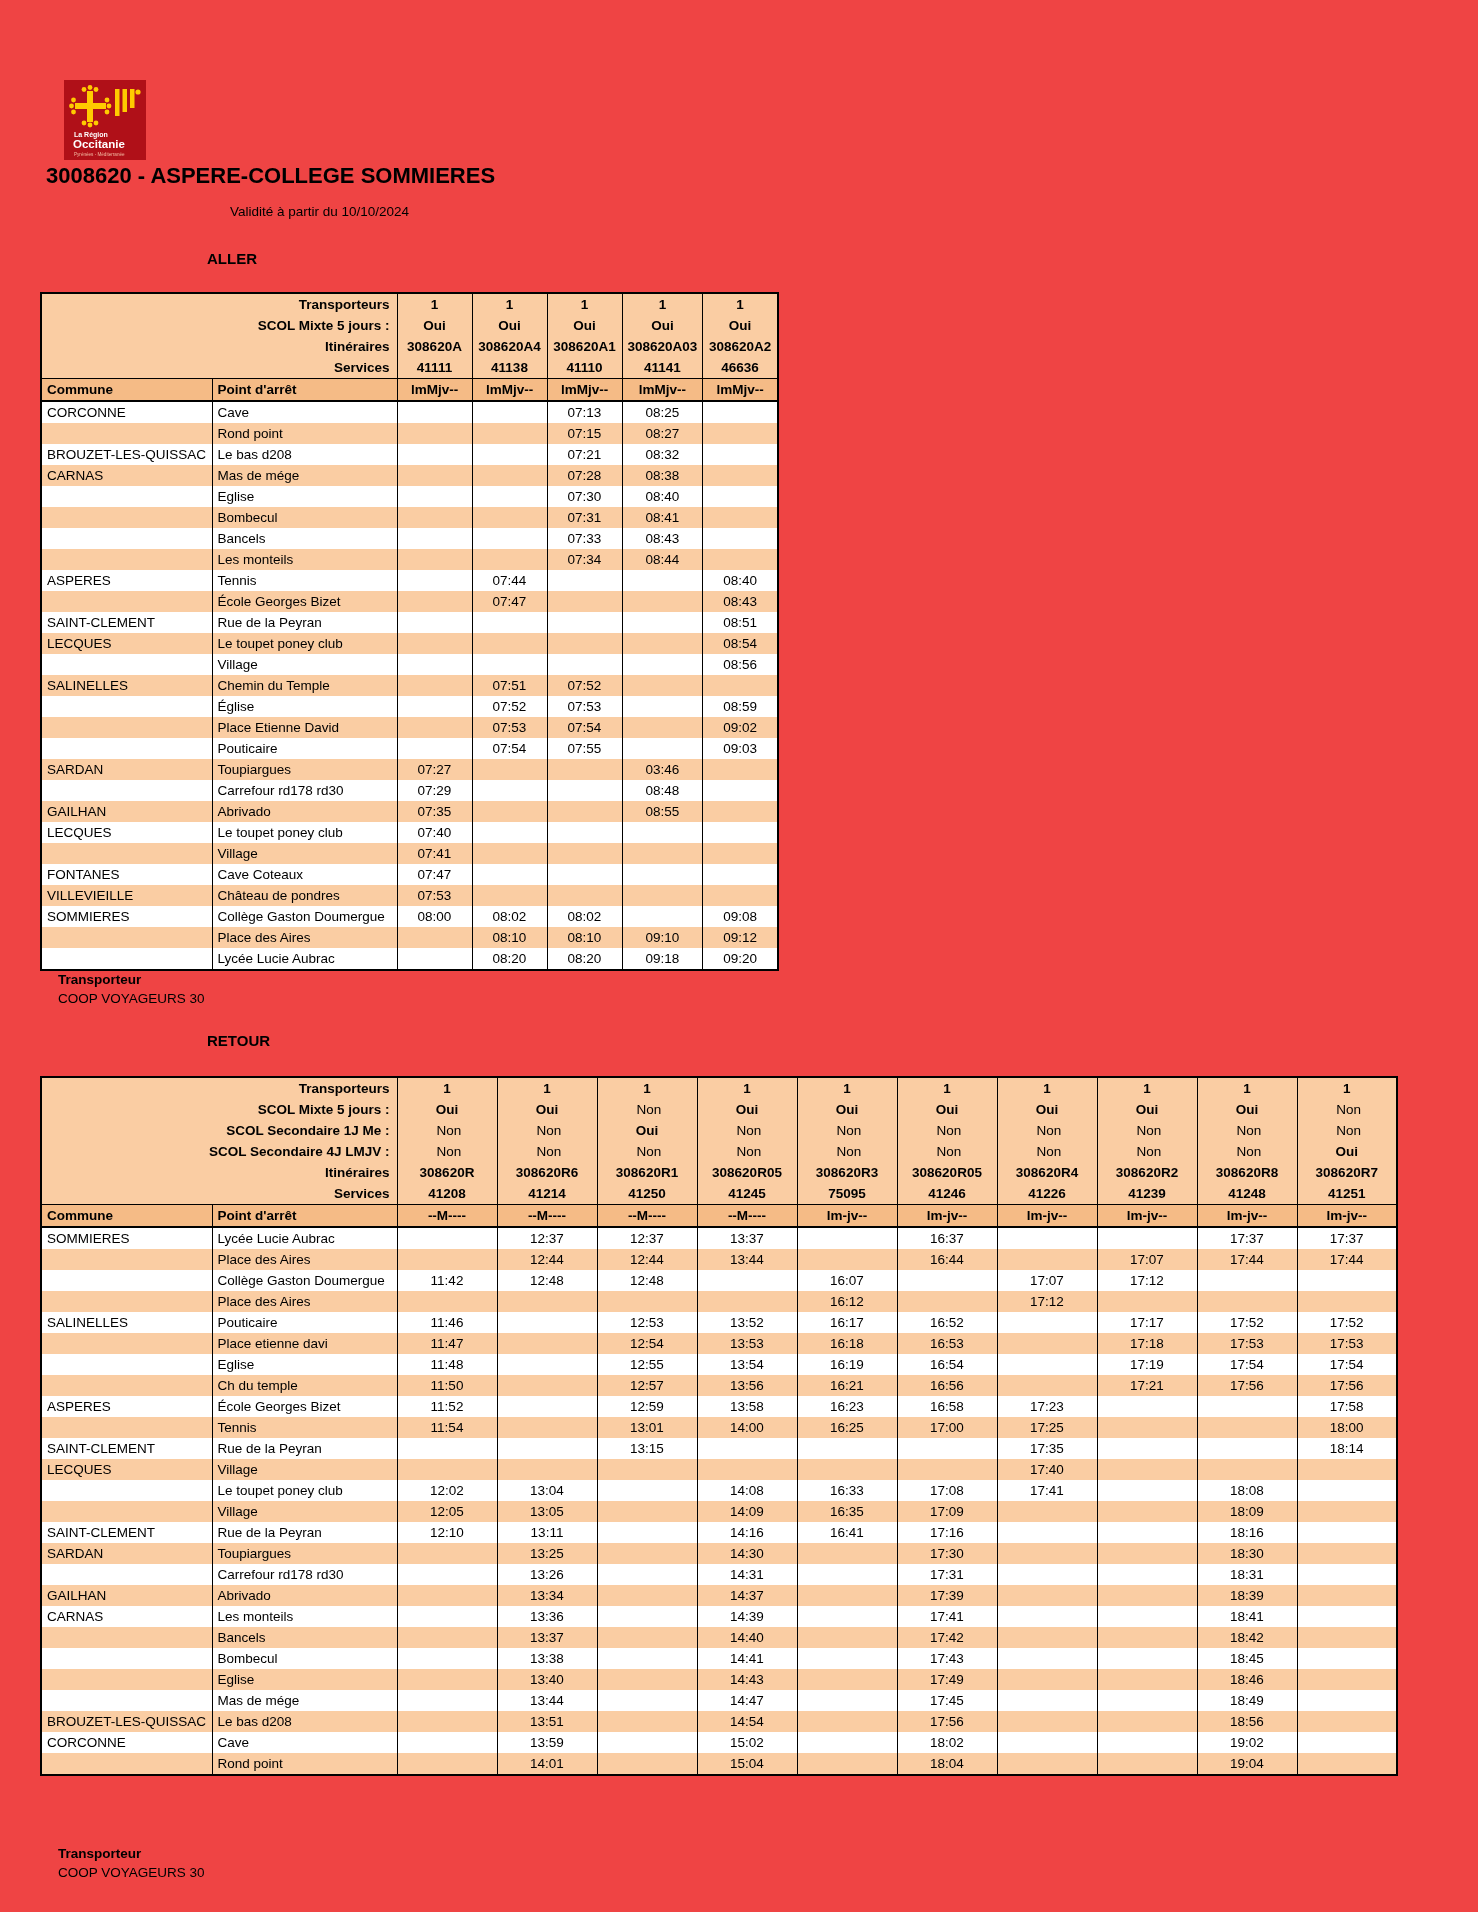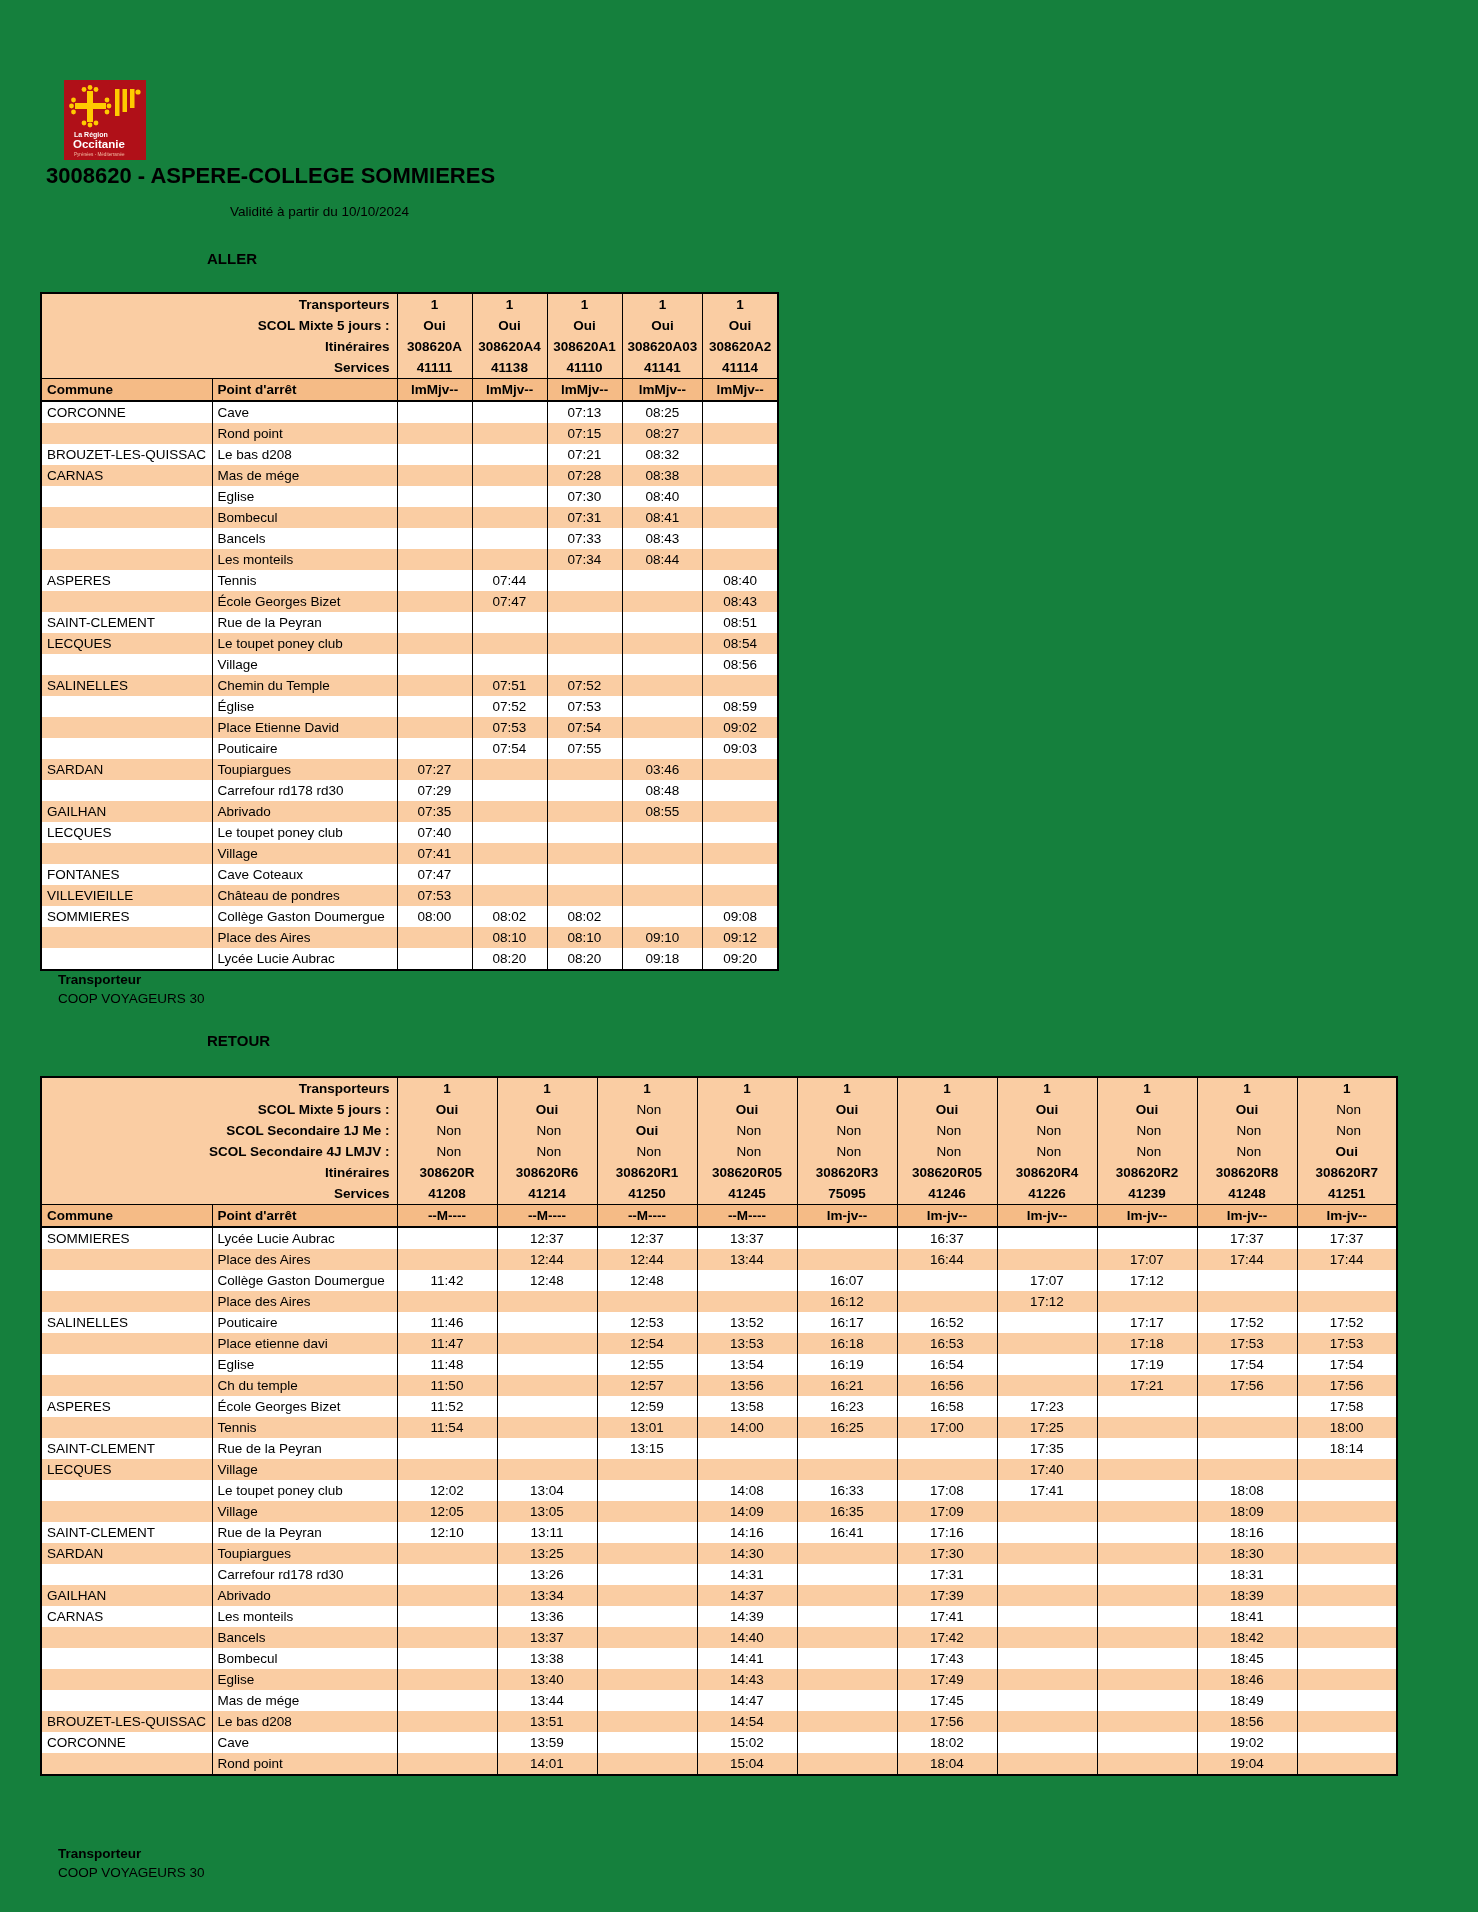--- a/index.html
+++ b/index.html
@@ -5,21 +5,21 @@
   :root{
     --peach:#FACDA3;
     --peach-dark:#F5BB86;
     --ink:#000;
     --brand-red:#B01018;
     --brand-yellow:#FFCB00;
   }
   *{box-sizing:border-box;}
   html,body{margin:0;padding:0;background:#fff;}
   .page{
-    position:relative;width:1478px;height:1912px;background:#15803d;
+    position:relative;width:1478px;height:1912px;background:#ef4444;
     font-family:"Liberation Sans",sans-serif;color:var(--ink);overflow:hidden;
   }
   .logo{position:absolute;left:64px;top:80px;width:82px;height:80px;}
   .page-title{position:absolute;left:46px;top:163px;font-size:22px;font-weight:bold;white-space:nowrap;}
   .validity{position:absolute;left:230px;top:204px;font-size:13.5px;}
   .section-label{position:absolute;font-size:15px;font-weight:bold;}
   .aller-label{left:207px;top:250px;}
   .retour-label{left:207px;top:1032px;}
   .tbl-wrap{position:absolute;left:40px;}
   .aller-wrap{top:292px;}
@@ -116,21 +116,21 @@
             <td class="hv">308620A1</td>
             <td class="hv">308620A03</td>
             <td class="hv">308620A2</td>
           </tr>
           <tr>
             <td colspan="2" class="hl">Services</td>
             <td class="hv">41111</td>
             <td class="hv">41138</td>
             <td class="hv">41110</td>
             <td class="hv">41141</td>
-            <td class="hv">41114</td>
+            <td class="hv">46636</td>
           </tr>
           <tr class="cr">
             <td class="hc">Commune</td>
             <td class="hc">Point d'arrêt</td>
             <td class="hv">lmMjv--</td>
             <td class="hv">lmMjv--</td>
             <td class="hv">lmMjv--</td>
             <td class="hv">lmMjv--</td>
             <td class="hv">lmMjv--</td>
           </tr>

